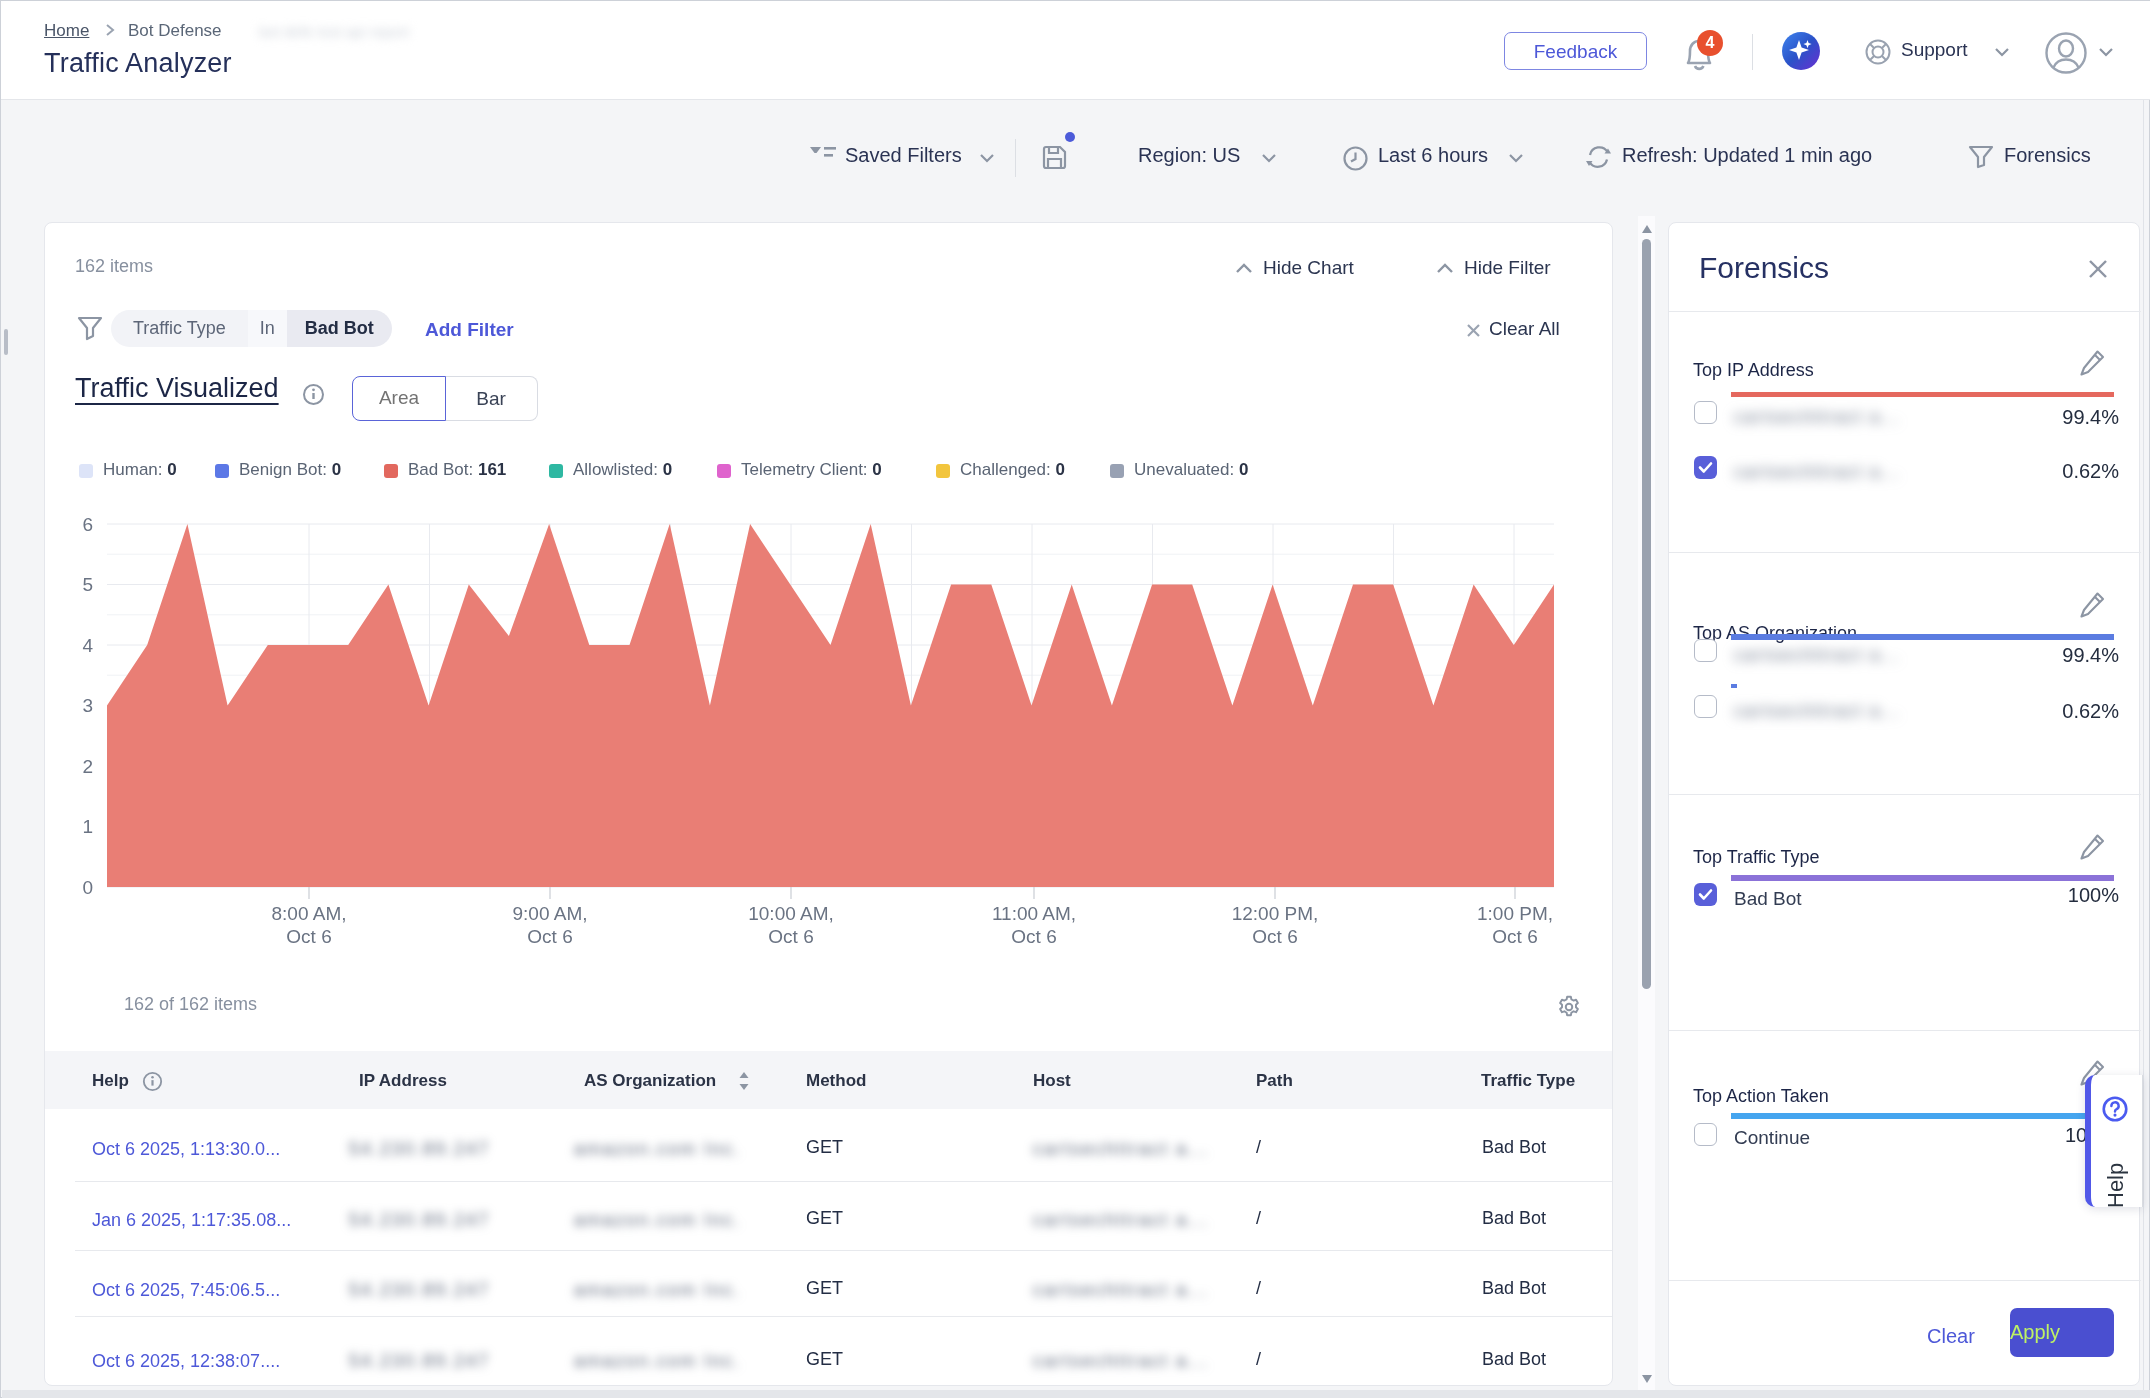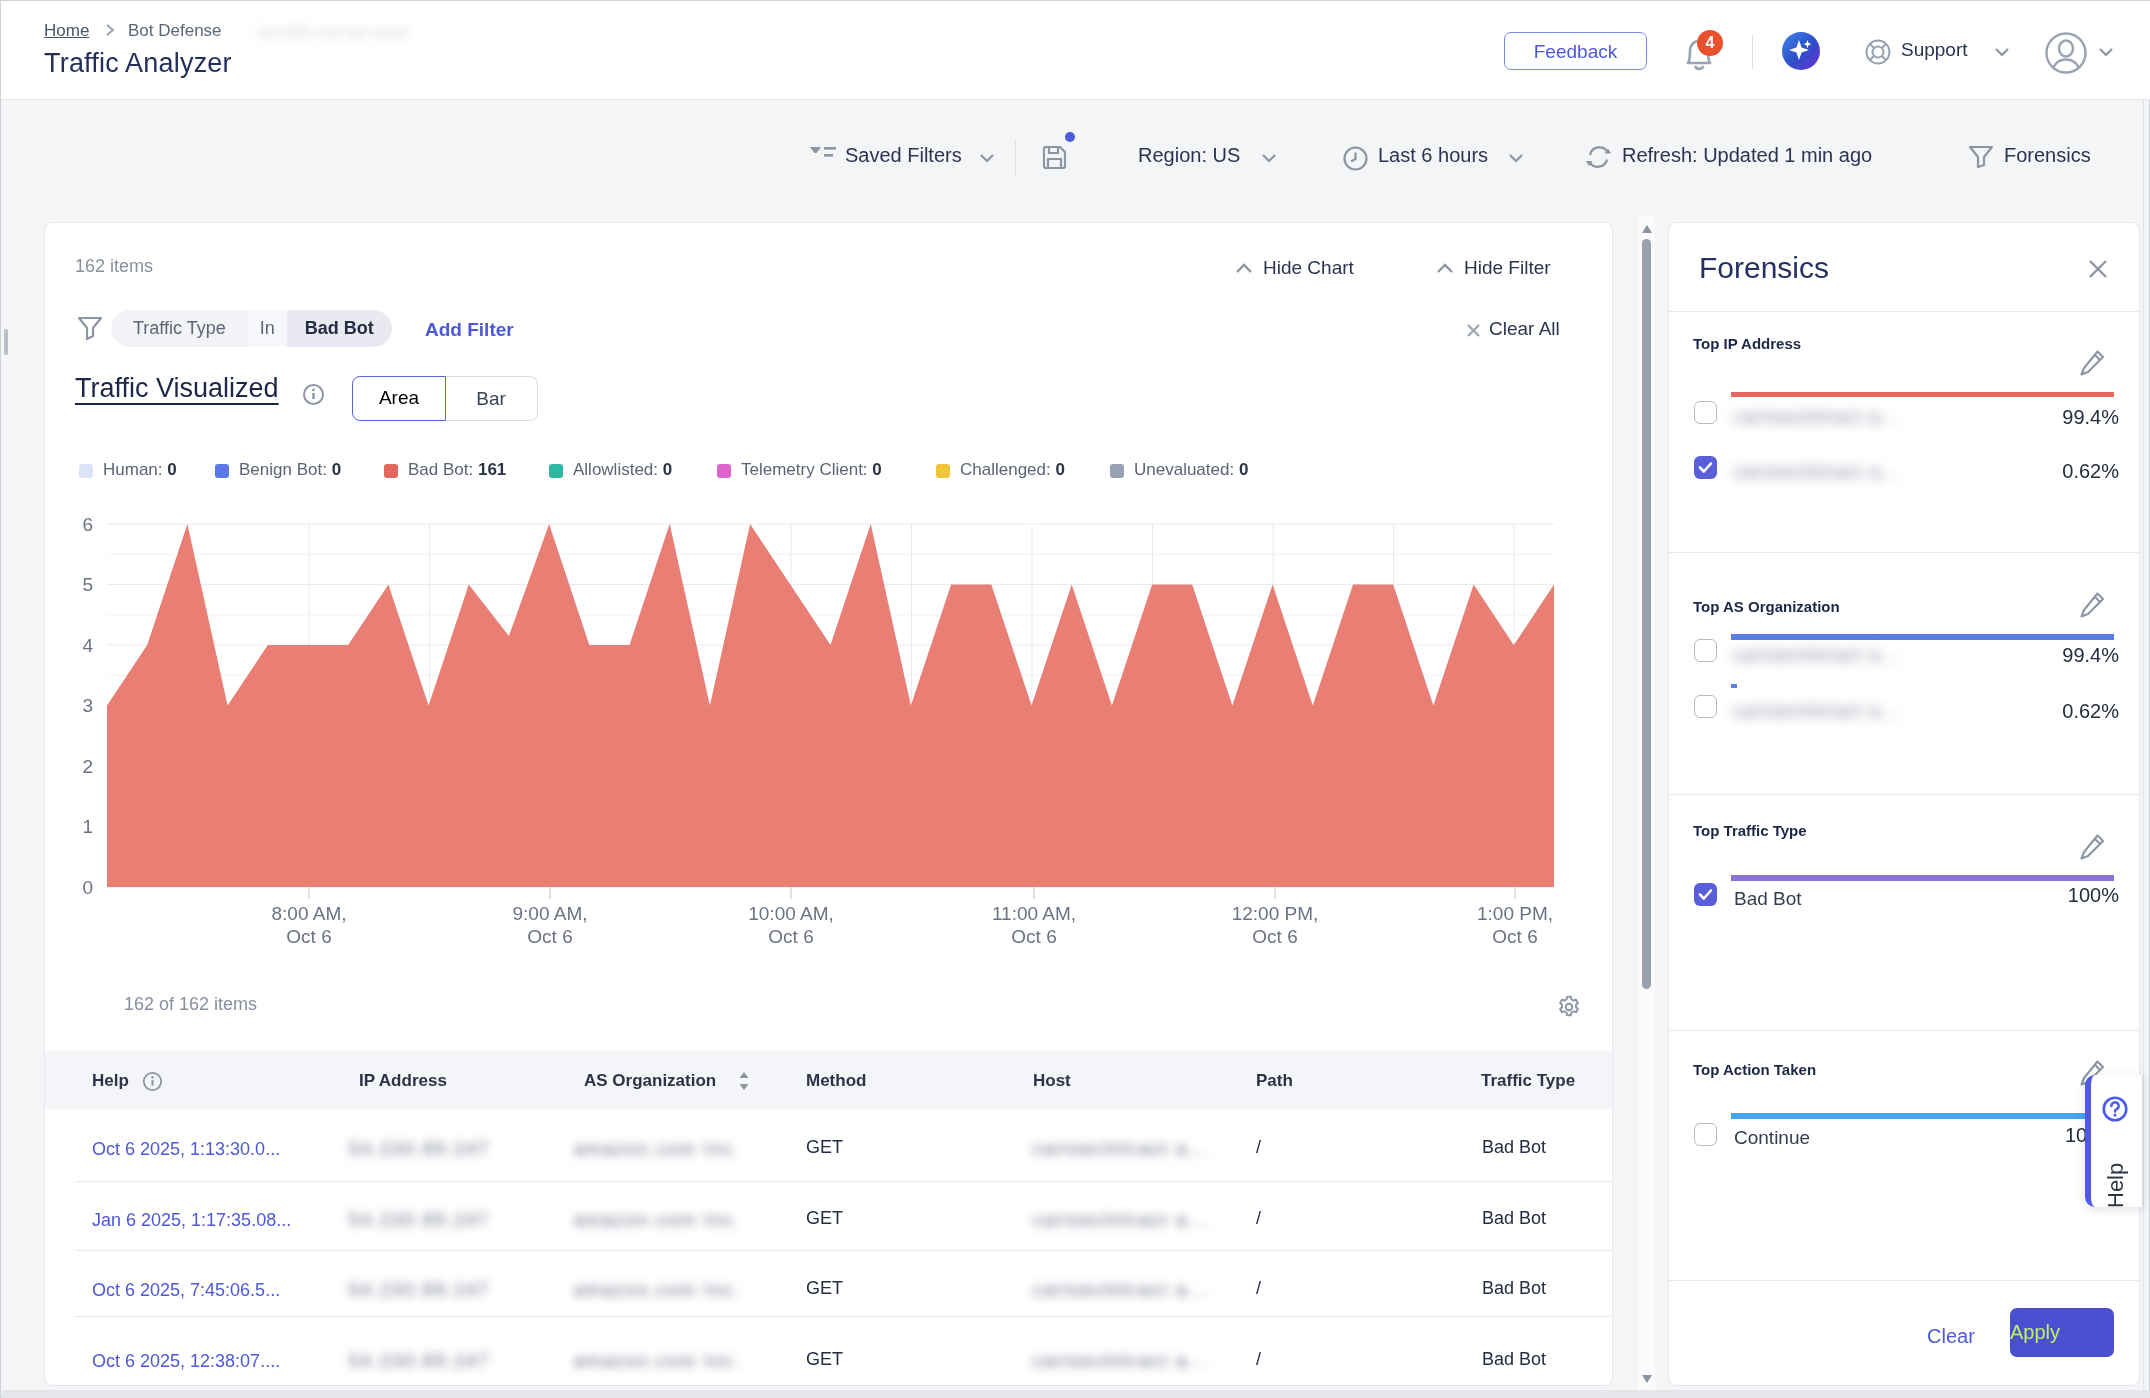--- a/index.html
+++ b/index.html
@@ -15,21 +15,21 @@
   .navtxt{font-size:19px;color:#2a3353;}
   .chip{display:inline-block;height:36px;line-height:36px;font-size:18px;}
   .blur{filter:blur(5px);color:#5a6478;white-space:nowrap;letter-spacing:2px;font-size:19px;}
   .blur2{filter:blur(6px);color:#6b7588;white-space:nowrap;letter-spacing:1.5px;}
   .card{position:absolute;background:#fff;border:1px solid #e5e7ec;border-radius:8px;box-sizing:border-box;}
   .gtxt{color:#87909f;}
   .dnavy{color:#2b3550;}
   .link{color:#4d58d8;}
   .cb{position:absolute;width:23px;height:23px;border:1.5px solid #b5bbc8;border-radius:6px;background:#fff;box-sizing:border-box;}
   .cbc{position:absolute;width:23px;height:23px;border-radius:6px;background:#595fd9;box-sizing:border-box;}
-  .sechead{position:absolute;font-size:15px;font-weight:bold;color:#1d2647;}
+  .sechead{position:absolute;font-size:18px;font-weight:normal;color:#1d2647;margin-top:25px;}
   .pct{position:absolute;font-size:20px;color:#242d3f;text-align:right;width:120px;}
   .hdiv{position:absolute;height:1px;background:#e7e9ed;}
   .thead{font-size:17px;font-weight:bold;color:#2b3346;white-space:nowrap;}
   .trow{font-size:18px;}
 </style>
 </head>
 <body>
 <div class="page">
 
 <div class="hdr"></div>
@@ -150,21 +150,21 @@
         <line x1="14" y1="3" x2="3" y2="14" stroke="#9aa3b1" stroke-width="2.2"></line>
       </svg>
   <div class="abs dnavy" style="left:1444px;top:95px;font-size:19px;">Clear All</div>
 
   <div class="abs" style="left:30px;top:150px;font-size:27px;color:#1c2646;text-decoration:underline;text-underline-offset:6px;">Traffic Visualized</div>
   <svg class="abs" style="left:257px;top:160px;" width="23" height="23" viewBox="0 0 23 23">
    <circle cx="11.5" cy="11.5" r="9.5" fill="none" stroke="#8c95a3" stroke-width="2"></circle>
    <line x1="11.5" y1="10" x2="11.5" y2="16" stroke="#8c95a3" stroke-width="2.4"></line>
    <circle cx="11.5" cy="6.8" r="1.4" fill="#8c95a3"></circle>
   </svg>
-  <div class="abs" style="left:307px;top:153px;width:94px;height:45px;border:1.5px solid #5a64d8;border-radius:8px 0 0 8px;box-sizing:border-box;background:#fff;color:#000000;font-size:19px;text-align:center;line-height:42px;z-index:2;">Area</div>
+  <div class="abs" style="left:307px;top:153px;width:94px;height:45px;border:1.5px solid #5a64d8;border-radius:8px 0 0 8px;box-sizing:border-box;background:#fff;color:#737373;font-size:19px;text-align:center;line-height:42px;z-index:2;">Area</div>
   <div class="abs" style="left:400px;top:153px;width:93px;height:45px;border:1px solid #d9dce3;border-left:none;border-radius:0 8px 8px 0;box-sizing:border-box;background:#fff;color:#3a4356;font-size:19px;text-align:center;line-height:43px;">Bar</div>
 
   <div class="abs" style="left:34px;top:241px;width:14px;height:14px;border-radius:3px;background:#dde4f8;"></div>
   <div class="abs" style="left:58px;top:237px;font-size:17px;color:#5a6474;">Human: <b style="color:#2b3346;">0</b></div>
   <div class="abs" style="left:170px;top:241px;width:14px;height:14px;border-radius:3px;background:#5c78e6;"></div>
   <div class="abs" style="left:194px;top:237px;font-size:17px;color:#5a6474;">Benign Bot: <b style="color:#2b3346;">0</b></div>
   <div class="abs" style="left:339px;top:241px;width:14px;height:14px;border-radius:3px;background:#e2685e;"></div>
   <div class="abs" style="left:363px;top:237px;font-size:17px;color:#5a6474;">Bad Bot: <b style="color:#2b3346;">161</b></div>
   <div class="abs" style="left:504px;top:241px;width:14px;height:14px;border-radius:3px;background:#2eb8a2;"></div>
   <div class="abs" style="left:528px;top:237px;font-size:17px;color:#5a6474;">Allowlisted: <b style="color:#2b3346;">0</b></div>

